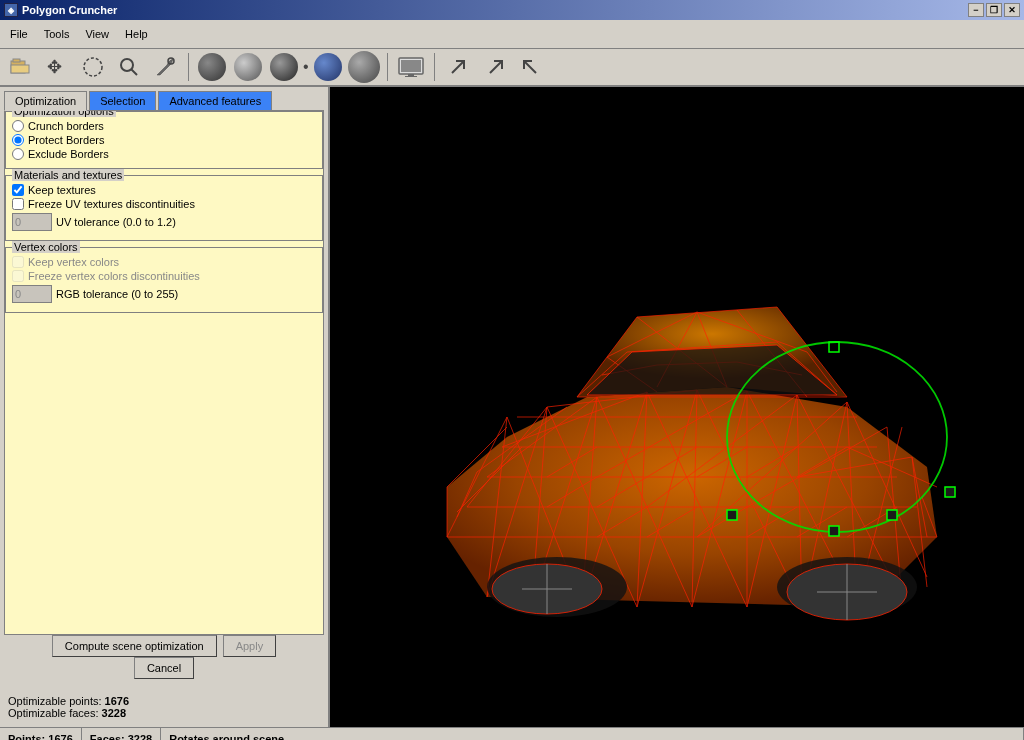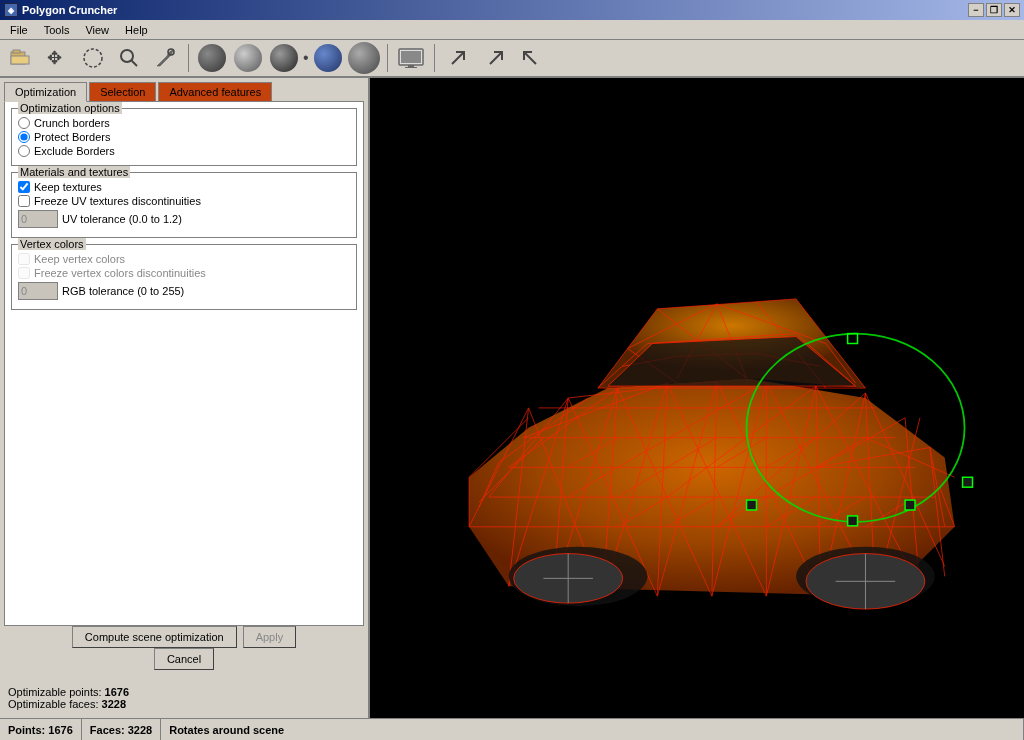--- a/index.html
+++ b/index.html
@@ -25,21 +25,21 @@
       border: 1px solid #808080;
       font-size: 9px;
       display: flex; align-items: center; justify-content: center;
       cursor: pointer; color: black;
     }
     .title-icon { width: 14px; height: 14px; background: #4466aa; border: 1px solid #224; font-size: 8px; color: white; display: flex; align-items: center; justify-content: center; }
 
     
     .menu-bar {
       background: #d4d0c8;
-      height: 20px;
+      height: 29px;
       display: flex;
       align-items: center;
       padding: 0 2px;
       border-bottom: 1px solid #808080;
       font-size: 11px;
     }
     .menu-item {
       padding: 2px 8px;
       cursor: pointer;
     }
@@ -85,51 +85,50 @@
     }
 
     
     .main-layout {
       display: flex;
       height: calc(740px - 20px - 20px - 38px - 22px);
     }
 
     
     .left-panel {
-      width: 370px;
+      width: 330px;
       background: #d4d0c8;
       border-right: 2px solid #808080;
       display: flex;
       flex-direction: column;
       padding: 4px;
     }
 
     
     .tabs {
       display: flex;
       margin-bottom: -1px;
     }
     .tab {
       padding: 3px 10px;
-      background: #c2410c;
+      background: #3b82f6;
       border: 1px solid #808080;
       border-bottom: none;
       cursor: pointer;
       font-size: 11px;
       margin-right: 2px;
     }
     .tab.active {
       background: #d4d0c8;
       border-bottom: 1px solid #d4d0c8;
       z-index: 1;
     }
     .tab-content {
       border: 1px solid #808080;
-      background: #ffffff;
-      padding: 6px;
+      background: #fef9c3;
       flex: 1;
       overflow-y: auto;
     }
 
     
     .group {
       border: 1px solid #808080;
       margin-bottom: 6px;
       padding: 4px 6px 6px 6px;
       position: relative;

